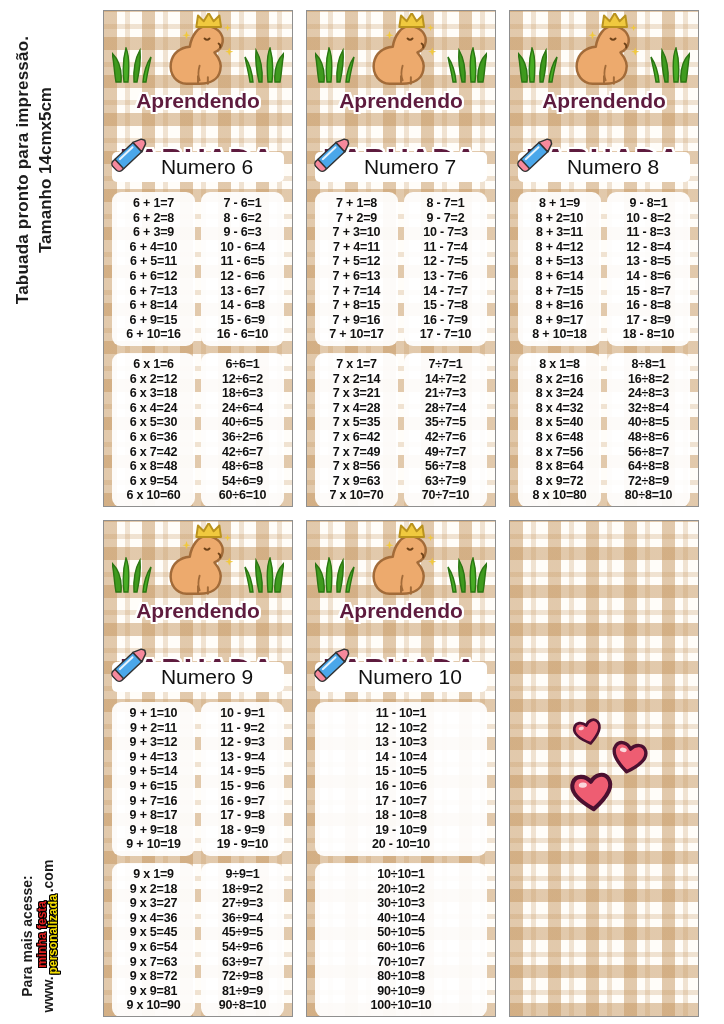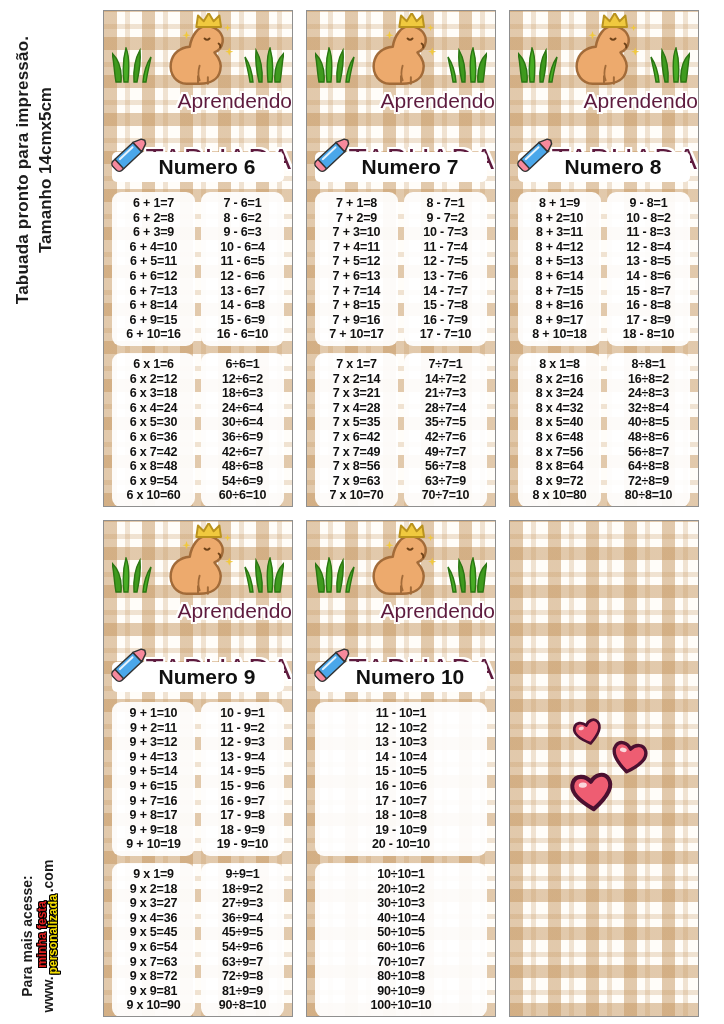--- a/index.html
+++ b/index.html
@@ -31,30 +31,30 @@
     background-image:
       repeating-linear-gradient(0deg,  rgba(197,150,95,0.50) 0 13px, rgba(197,150,95,0) 13px 21px, rgba(197,150,95,0.26) 21px 26px, rgba(197,150,95,0) 26px 38px),
       repeating-linear-gradient(90deg, rgba(197,150,95,0.50) 0 13px, rgba(197,150,95,0) 13px 21px, rgba(197,150,95,0.26) 21px 26px, rgba(197,150,95,0) 26px 38px);
     overflow:hidden;}
 
   .capy{position:absolute;top:2px;left:50%;transform:translateX(-50%);}
   .grass{position:absolute;top:36px;}
   .grass.left{left:8px;}
   .grass.right{right:8px;transform:scaleX(-1);}
 
-  .title1,.title2{position:absolute;left:0;width:100%;text-align:right;color:#5e1b3e;
-    font-weight:normal;
+  .title1,.title2{position:absolute;left:0;width:100%;text-align:center;color:#5e1b3e;
+    font-weight:bold;
     text-shadow:-2px -2px 0 #fff,2px -2px 0 #fff,-2px 2px 0 #fff,2px 2px 0 #fff,
      -2px 0 0 #fff,2px 0 0 #fff,0 -2px 0 #fff,0 2px 0 #fff;}
   .title1{top:78px;font-size:21px;}
   .title2{top:99px;font-size:30px;letter-spacing:1px;margin-top:32px;}
 
   .numero-bar{position:absolute;top:141px;left:8px;right:8px;height:30px;background:#ffffff;
     border-radius:5px;display:flex;align-items:center;justify-content:center;}
-  .numero-bar .num-label{font-size:21px;font-weight:bold;color:#111;padding-left:18px;}
+  .numero-bar .num-label{font-size:21px;font-weight:normal;color:#111;padding-left:18px;}
   .pencil{position:absolute;left:-4px;top:-8px;transform:rotate(-43deg);}
 
   .boxes{position:absolute;left:8px;right:8px;display:flex;gap:6px;}
   .boxes.top{top:181px;}
   .boxes.bottom{top:342px;align-items:flex-end;}
   .eq-box{flex:1;background:rgba(255,255,255,0.93);border-radius:9px;padding:4px 12px;}
   .eq{font-size:12.5px;line-height:14.6px;font-weight:bold;color:#111;text-align:center;
     white-space:nowrap;letter-spacing:-0.2px;}
 
   .heart{position:absolute;}
@@ -160,22 +160,22 @@
             <div class="eq">6 x 7=42</div>
             <div class="eq">6 x 8=48</div>
             <div class="eq">6 x 9=54</div>
             <div class="eq">6 x 10=60</div>
           </div>
       <div class="eq-box">
             <div class="eq">6÷6=1</div>
             <div class="eq">12÷6=2</div>
             <div class="eq">18÷6=3</div>
             <div class="eq">24÷6=4</div>
-            <div class="eq">30÷6=4</div>
-            <div class="eq">36÷6=9</div>
+            <div class="eq">40÷6=5</div>
+            <div class="eq">36÷2=6</div>
             <div class="eq">42÷6=7</div>
             <div class="eq">48÷6=8</div>
             <div class="eq">54÷6=9</div>
             <div class="eq">60÷6=10</div>
           </div>
     </div>
   </div>
 
   <div class="card">
     <svg class="capy" width="84" height="74" viewBox="0 0 100 90">

